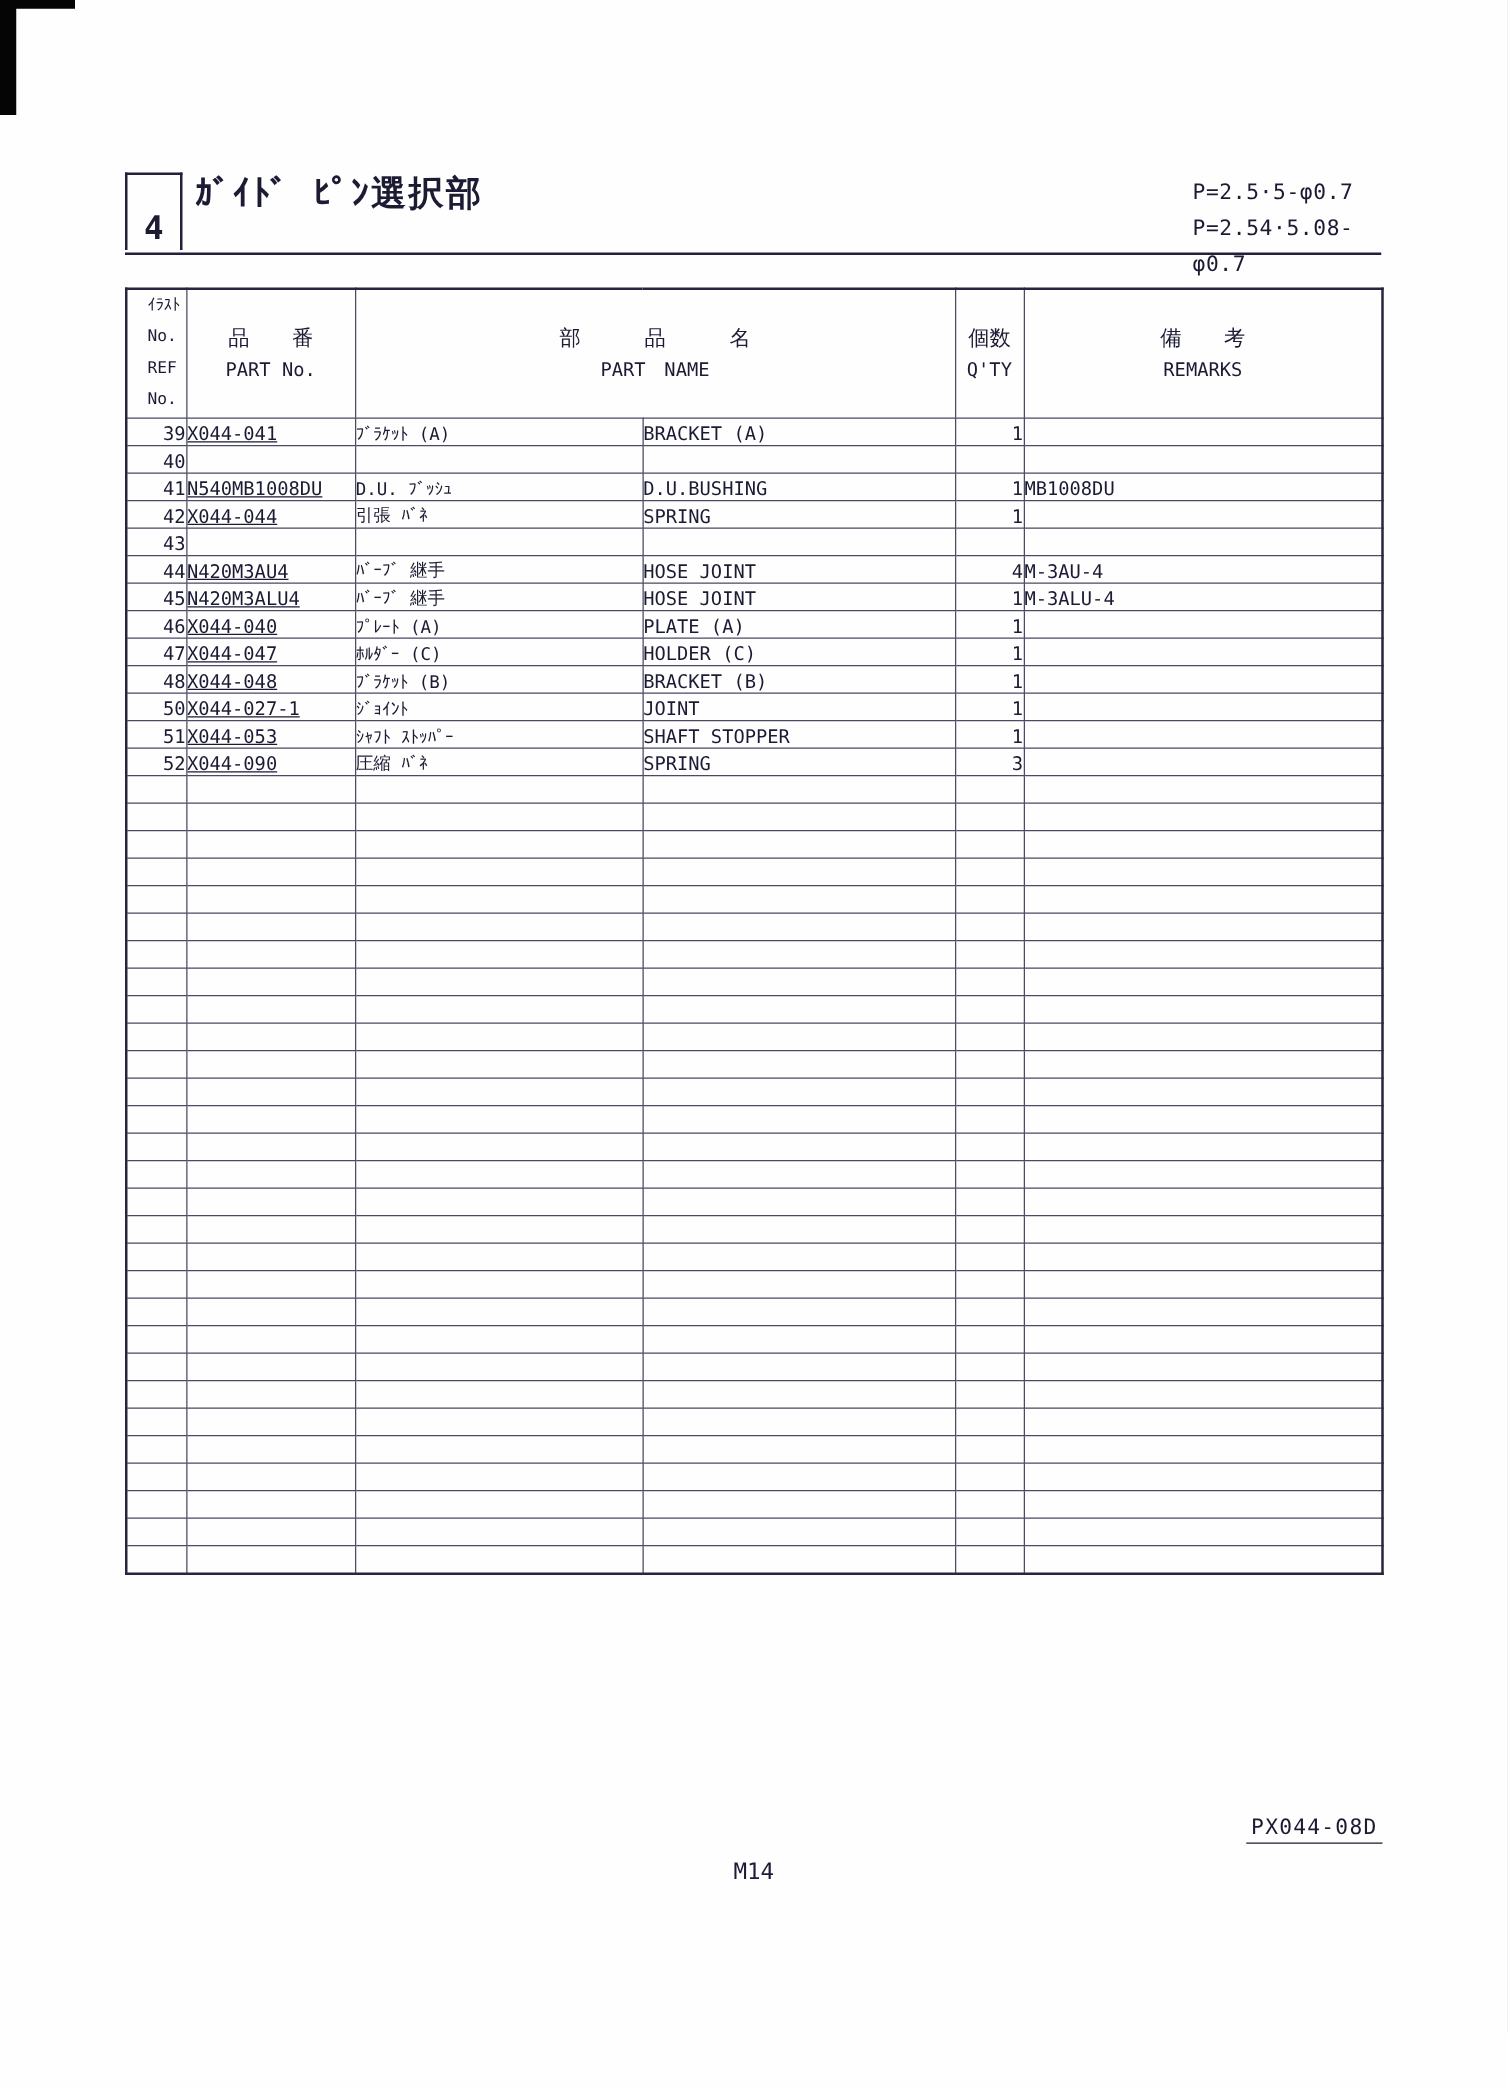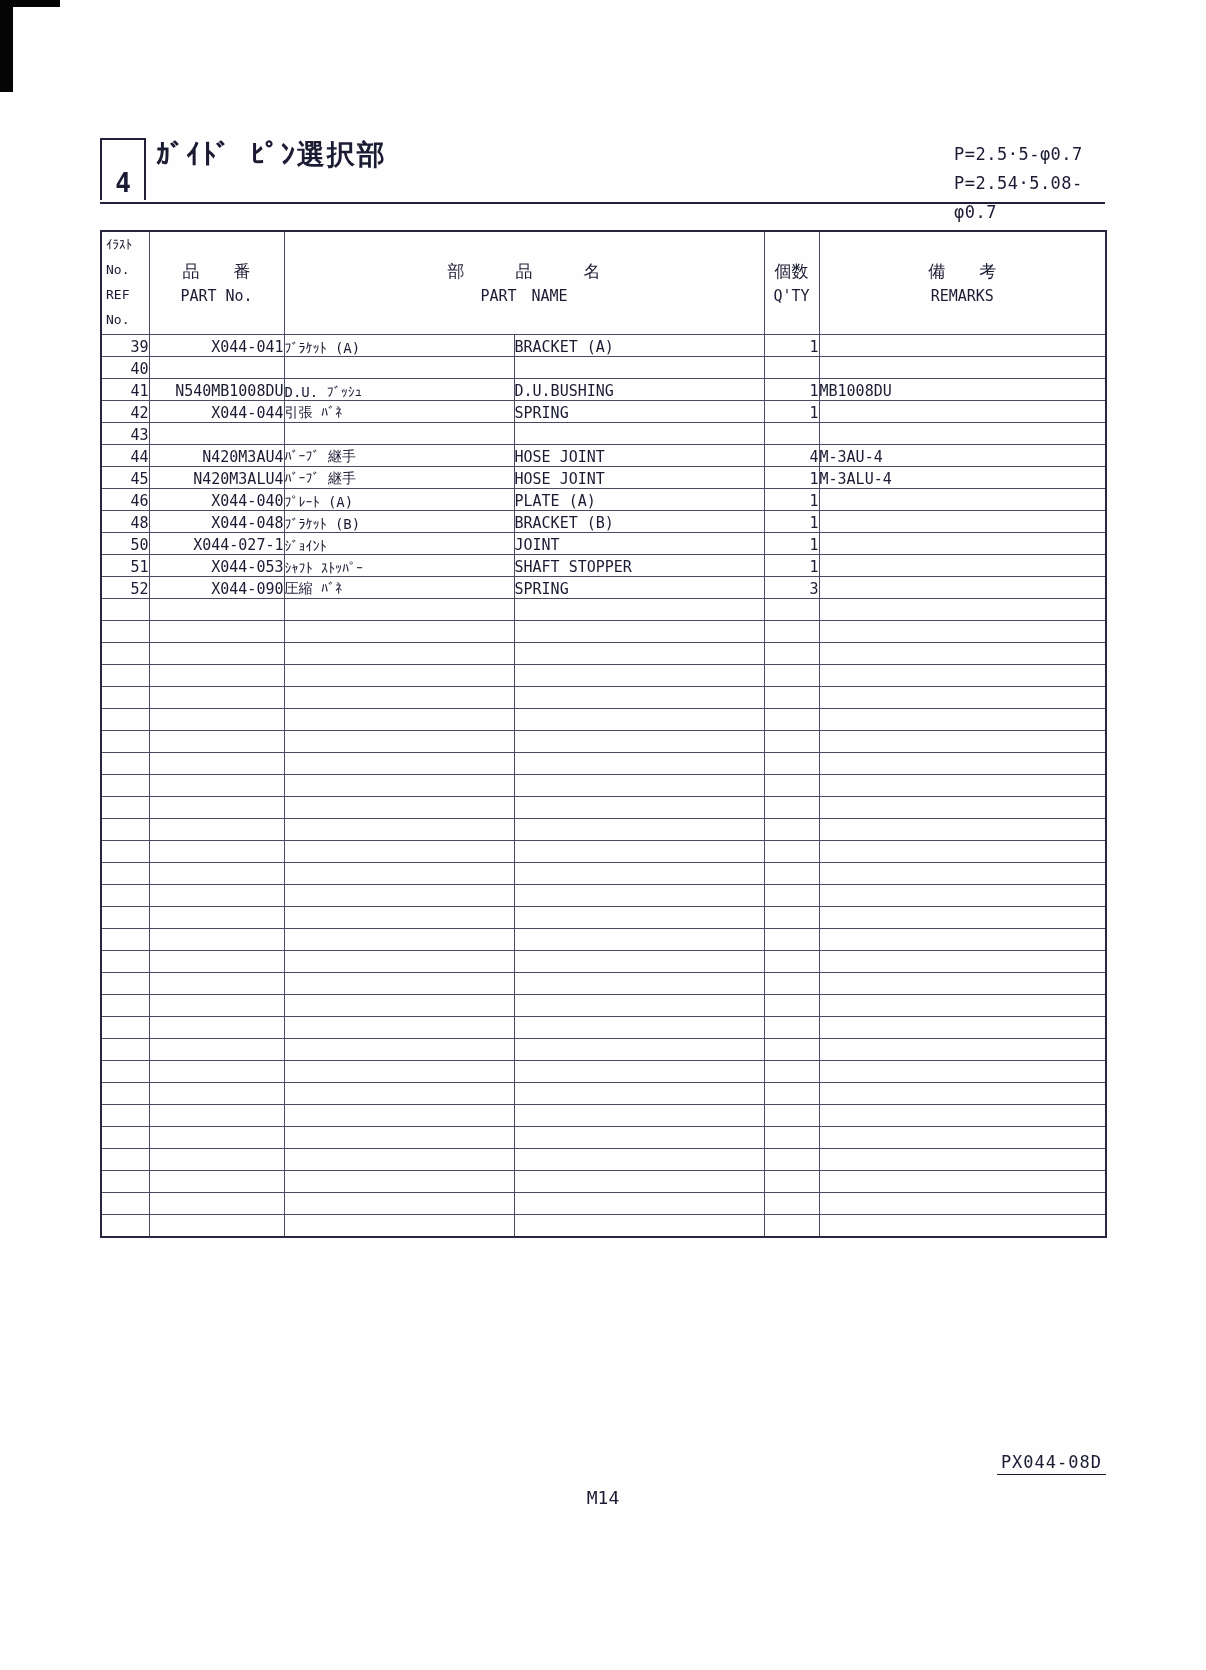--- a/index.html
+++ b/index.html
@@ -53,27 +53,27 @@
     font-size:15px;
   }
   table.parts th, table.parts td {
     border:1px solid #4a4a62;
     padding:0;
     overflow:hidden;
     white-space:nowrap;
   }
   thead th { border-bottom:2px solid #26263e; height:102px; vertical-align:middle; font-weight:normal; }
   .hd-ref { font-size:13px; text-align:left; vertical-align:top; }
-  .hd-ref div { padding-left:4px; line-height:25px; }
+  .hd-ref div { padding-left:16px; line-height:25px; }
   .hd-2line .jp { font-size:17px; line-height:26px; text-align:center; }
   .hd-2line .en { font-size:15px; line-height:24px; text-align:center; }
   tbody tr { height:22px; }
   tbody td { vertical-align:bottom; padding-bottom:2px; }
   td.c-ref     { text-align:right; padding-right:7px; }
-  td.c-part-no { text-align:right; padding-left:7px; }
+  td.c-part-no { text-align:left; padding-left:7px;text-decoration:underline; }
   td.c-name-jp { text-align:left; padding-left:8px; font-size:14px; }
   td.c-name-en { text-align:left; padding-left:9px; }
   td.c-qty     { text-align:right; padding-right:14px; }
   td.c-remarks { text-align:left; padding-left:8px; }
 
   
   .doc-number {
     position:absolute; right:100px; top:1452px;
     font-size:17px; letter-spacing:1px;
     border-bottom:1.5px solid #1b1b33;
@@ -197,20 +197,28 @@
         </tr>
         <tr>
           <td class="c-ref">46</td>
           <td class="c-part-no">X044-040</td>
           <td class="c-name-jp">ﾌﾟﾚｰﾄ (A)</td>
           <td class="c-name-en">PLATE (A)</td>
           <td class="c-qty">1</td>
           <td class="c-remarks"></td>
         </tr>
         <tr>
+          <td class="c-ref">47</td>
+          <td class="c-part-no">X044-047</td>
+          <td class="c-name-jp">ﾎﾙﾀﾞｰ (C)</td>
+          <td class="c-name-en">HOLDER (C)</td>
+          <td class="c-qty">1</td>
+          <td class="c-remarks"></td>
+        </tr>
+        <tr>
           <td class="c-ref">48</td>
           <td class="c-part-no">X044-048</td>
           <td class="c-name-jp">ﾌﾞﾗｹｯﾄ (B)</td>
           <td class="c-name-en">BRACKET (B)</td>
           <td class="c-qty">1</td>
           <td class="c-remarks"></td>
         </tr>
         <tr>
           <td class="c-ref">50</td>
           <td class="c-part-no">X044-027-1</td>

